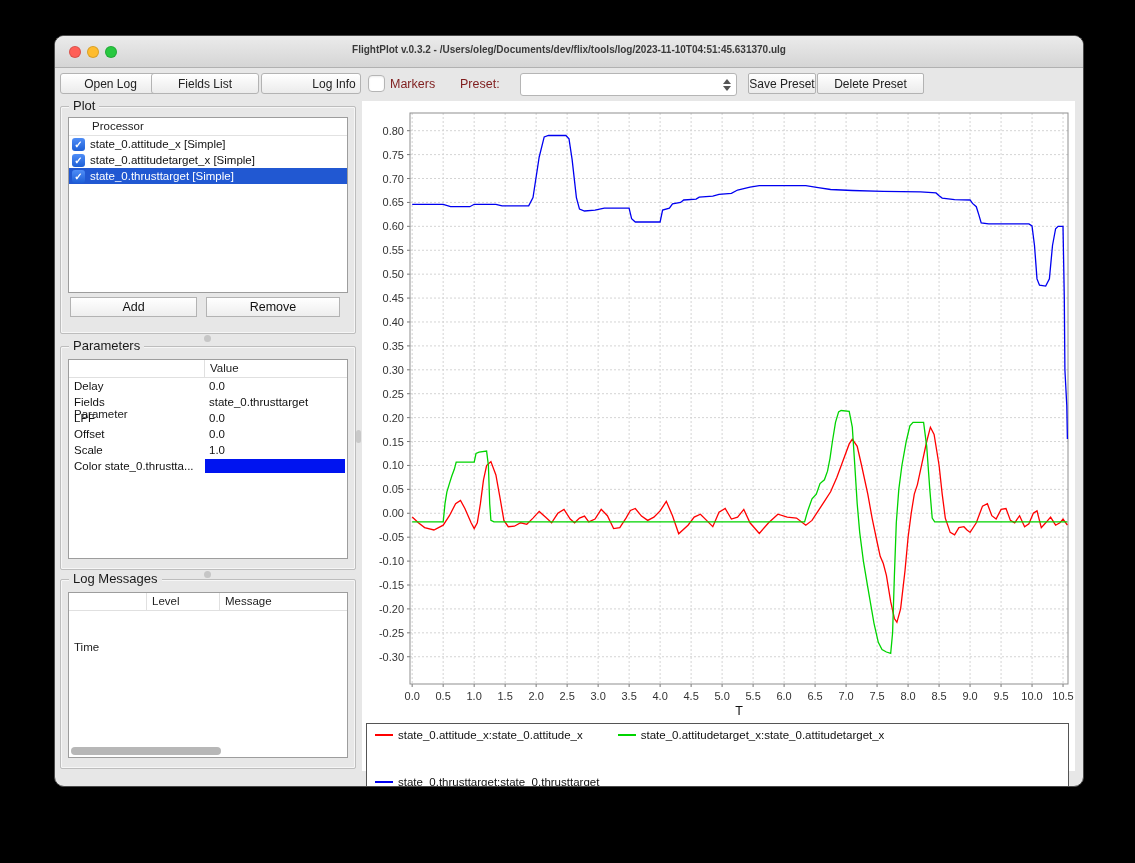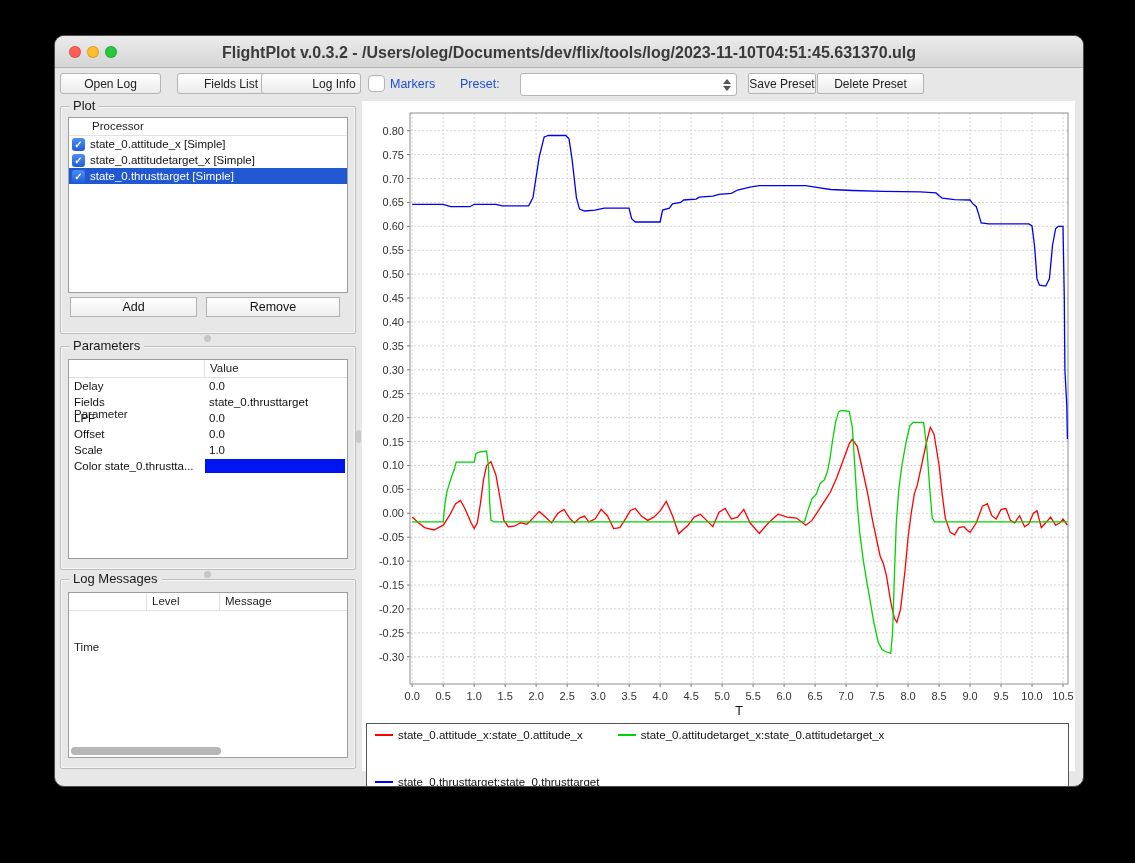--- a/index.html
+++ b/index.html
@@ -3,28 +3,28 @@
 <meta charset="utf-8">
 <style>
   html,body{margin:0;padding:0;background:#000;}
   .screen{position:relative;width:1135px;height:863px;background:#000;overflow:hidden;
           font-family:"Liberation Sans",sans-serif;}
   .window{position:absolute;left:54px;top:35px;width:1028px;height:750px;background:#e7e7e7;
           border-radius:10px;overflow:hidden;border:1px solid #4a4a4a;}
   
   .titlebar{position:absolute;left:0;top:0;width:100%;height:31px;
             background:linear-gradient(#ebebeb,#d5d5d5);border-bottom:1px solid #b1b1b1;}
-  .title{position:absolute;left:0;right:0;top:8px;text-align:center;font-size:16px;font-weight:bold;color:#3a3a3a;}
+  .title{position:absolute;left:0;right:0;top:8px;text-align:center;font-size:10px;font-weight:bold;color:#3a3a3a;}
   .tl{position:absolute;top:10px;width:12px;height:12px;border-radius:50%;box-shadow:inset 0 0 0 1px rgba(0,0,0,.15);}
   .tl.r{left:14px;background:#ff5f57;} .tl.y{left:32px;background:#febc2e;} .tl.g{left:50px;background:#28c840;}
   
   .tbtn{position:absolute;top:37px;height:21px;background:linear-gradient(#ffffff,#ebebeb);
         border:1px solid #b3b3b3;border-radius:3px;font-size:12px;color:#222;
         font-family:"Liberation Sans",sans-serif;padding:0;}
-  .lbl{position:absolute;top:41px;font-size:12.5px;color:#1d4ed8;}
+  .lbl{position:absolute;top:41px;font-size:12.5px;color:#7f1d1d;}
   .checkbox{position:absolute;top:39px;width:15px;height:15px;background:#fff;border:1px solid #b5b5b5;
             border-radius:4px;box-shadow:inset 0 1px 2px rgba(0,0,0,.08);}
   .combo{position:absolute;top:37px;left:465px;width:215px;height:21px;background:#fff;
          border:1px solid #b5b5b5;border-radius:3px;}
   .combo-value{position:absolute;left:6px;top:3px;font-size:12px;color:#222;}
   .stepper{position:absolute;right:3px;top:2px;width:13px;height:17px;display:flex;flex-direction:column;
            align-items:center;justify-content:center;gap:2px;}
   .arr-up{width:0;height:0;border-left:4px solid transparent;border-right:4px solid transparent;border-bottom:5px solid #555;}
   .arr-dn{width:0;height:0;border-left:4px solid transparent;border-right:4px solid transparent;border-top:5px solid #555;}
   
@@ -68,21 +68,21 @@
   <div class="window">
 
     <div class="titlebar">
       <span class="tl r"></span>
       <span class="tl y"></span>
       <span class="tl g"></span>
       <div class="title">FlightPlot v.0.3.2 - /Users/oleg/Documents/dev/flix/tools/log/2023-11-10T04:51:45.631370.ulg</div>
     </div>
 
     <button class="tbtn" style="left:5px;width:101px;">Open Log</button>
-    <button class="tbtn" style="left:122px;width:108px;">Fields List</button>
+    <button class="tbtn" style="left:96px;width:108px;">Fields List</button>
     <button class="tbtn" style="left:206px;width:100px;padding-left:46px;">Log Info</button>
     <span class="checkbox" style="left:313px;"></span>
     <span class="lbl" style="left:335px;">Markers</span>
     <span class="lbl" style="left:405px;">Preset:</span>
     <div class="combo">
       <span class="combo-value"></span>
       <span class="stepper">
           <span class="arr-up"></span>
           <span class="arr-dn"></span>
         </span>

